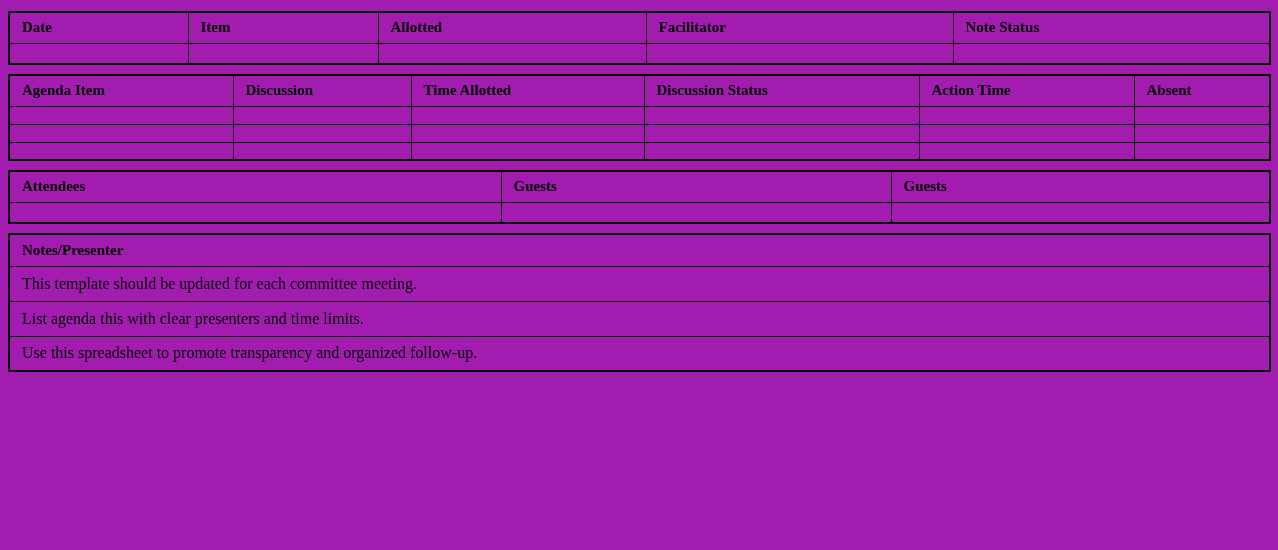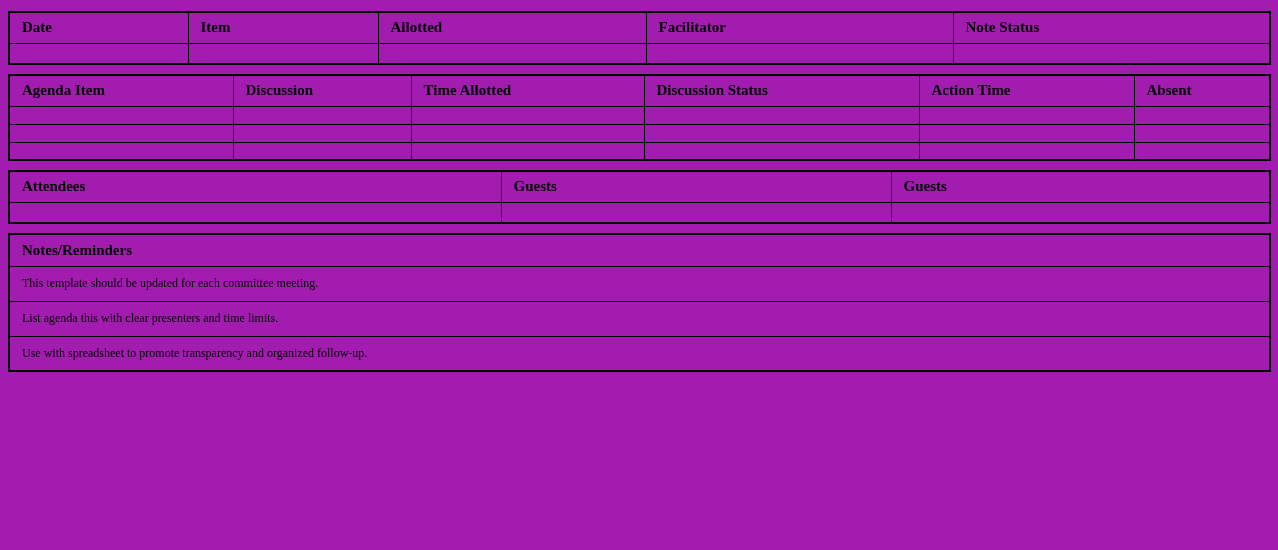--- a/index.html
+++ b/index.html
@@ -30,21 +30,21 @@
     vertical-align: middle;
     text-align: left;
     overflow: hidden;
     white-space: nowrap;
   }
   th {
     font-size: 15px;
     font-weight: bold;
   }
   td {
-    font-size: 12px;
+    font-size: 16px;
     font-weight: normal;
   }
   .hdr-row   { height: 31px; }
   .data-row-tall  { height: 21px; }
   .data-row-slim  { height: 18px; }
   .notes-hdr-row  { height: 32px; }
   .notes-row      { height: 35px; }
 </style>
 </head>
 <body>
@@ -141,27 +141,27 @@
     </tr>
   </tbody>
     </table>
 
   <table>
     <colgroup>
         <col style="width:1261px">
       </colgroup>
     <tbody>
         <tr class="notes-hdr-row">
-      <th>Notes/Reminders</th>
+      <th>Notes/Presenter</th>
     </tr>
     <tr class="notes-row">
       <td>This template should be updated for each committee meeting.</td>
     </tr>
     <tr class="notes-row">
       <td>List agenda this with clear presenters and time limits.</td>
     </tr>
     <tr class="notes-row">
-      <td>Use with spreadsheet to promote transparency and organized follow-up.</td>
+      <td>Use this spreadsheet to promote transparency and organized follow-up.</td>
     </tr>
   </tbody>
     </table>
 
 </div>
 
 </body></html>

